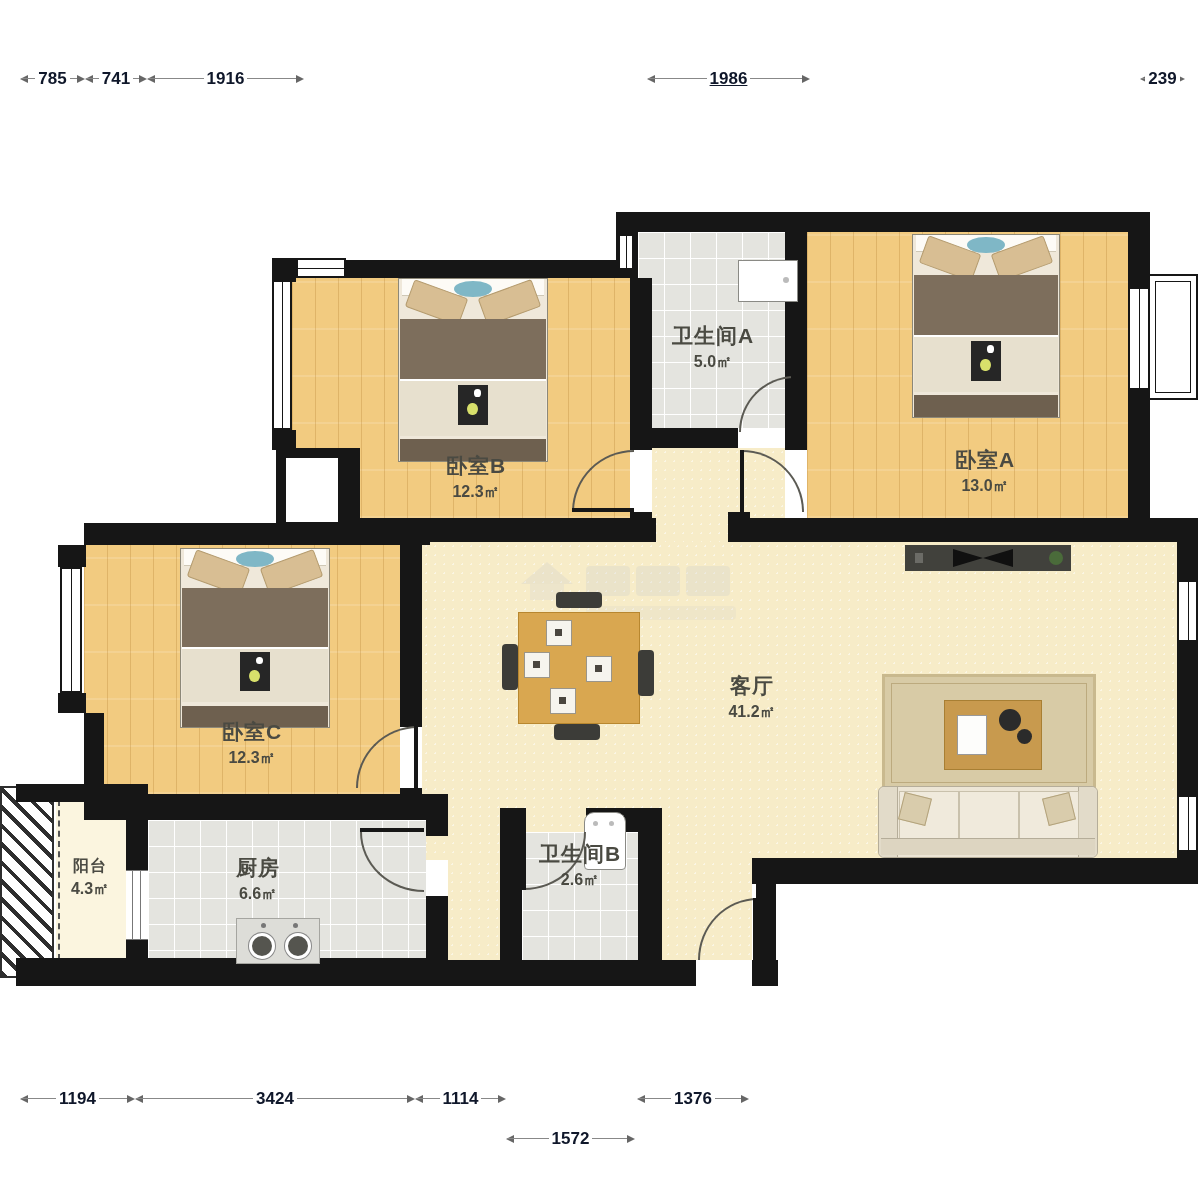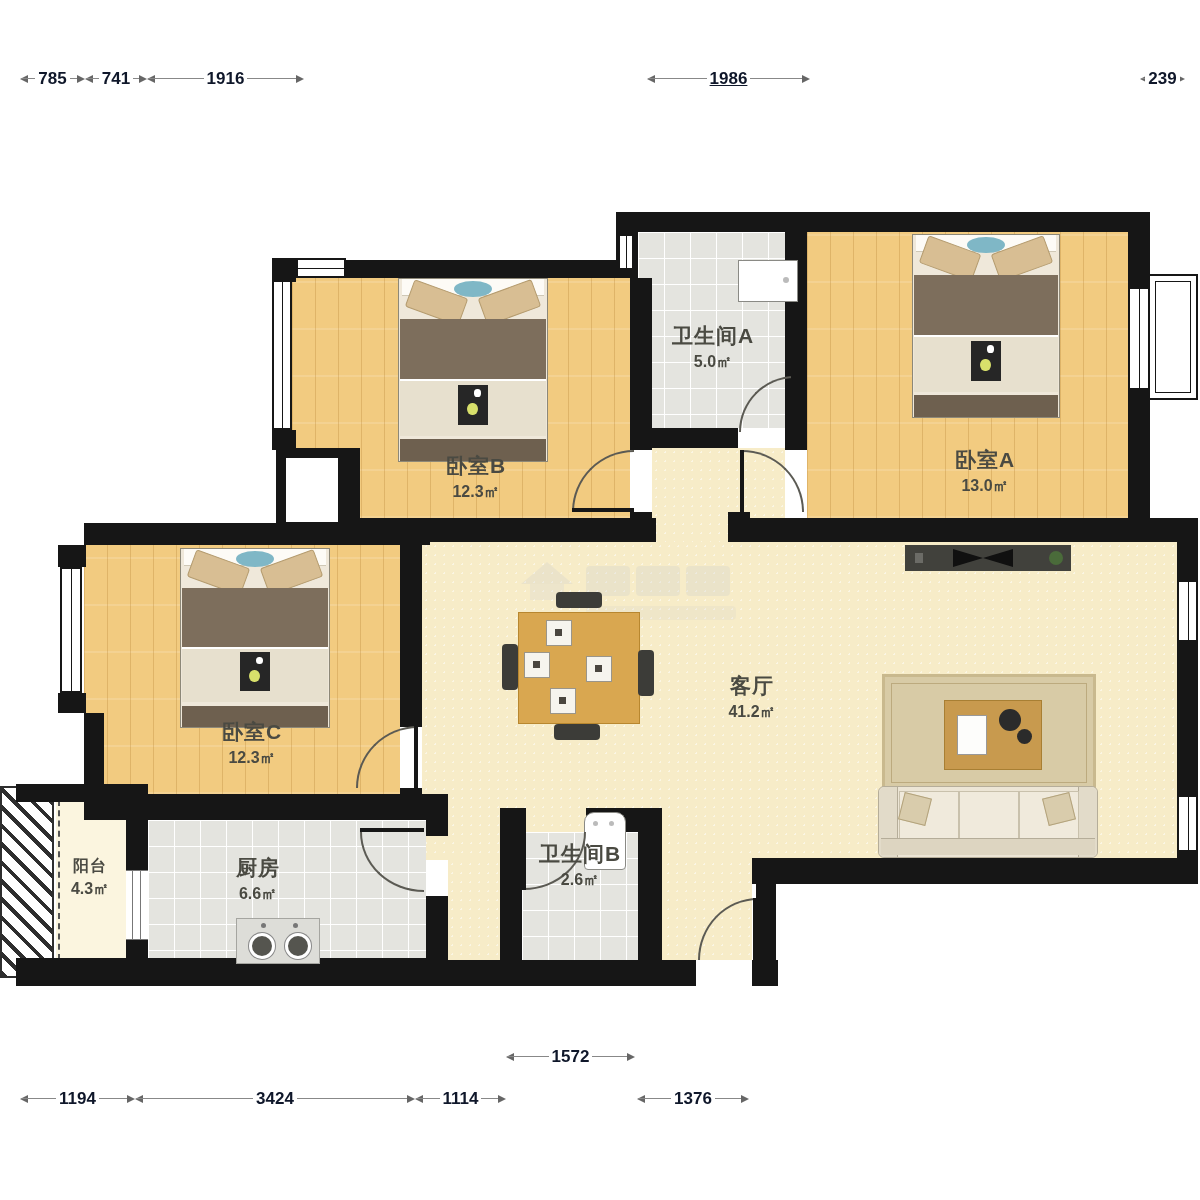--- a/index.html
+++ b/index.html
@@ -346,21 +346,21 @@
       <b>1194</b>
     </div>
   <div class="dim" style="left:135px;top:1090px;width:280px;">
       <s></s>
       <b>3424</b>
     </div>
   <div class="dim" style="left:415px;top:1090px;width:91px;">
       <s></s>
       <b>1114</b>
     </div>
-  <div class="dim" style="left:506px;top:1048px;width:129px;">
+  <div class="dim" style="left:506px;top:1130px;width:129px;">
       <s></s>
       <b>1572</b>
     </div>
   <div class="dim" style="left:637px;top:1090px;width:112px;">
       <s></s>
       <b>1376</b>
     </div>
 
 </div>
 

